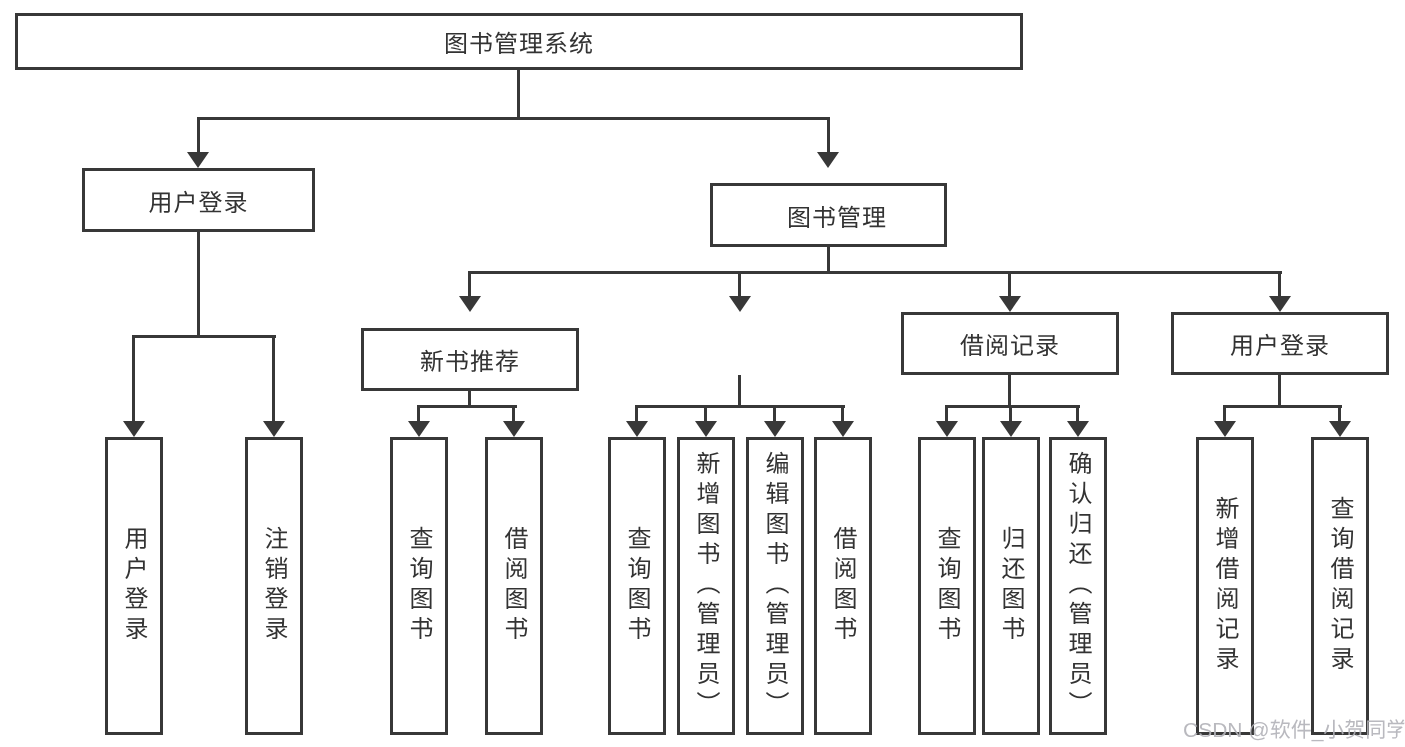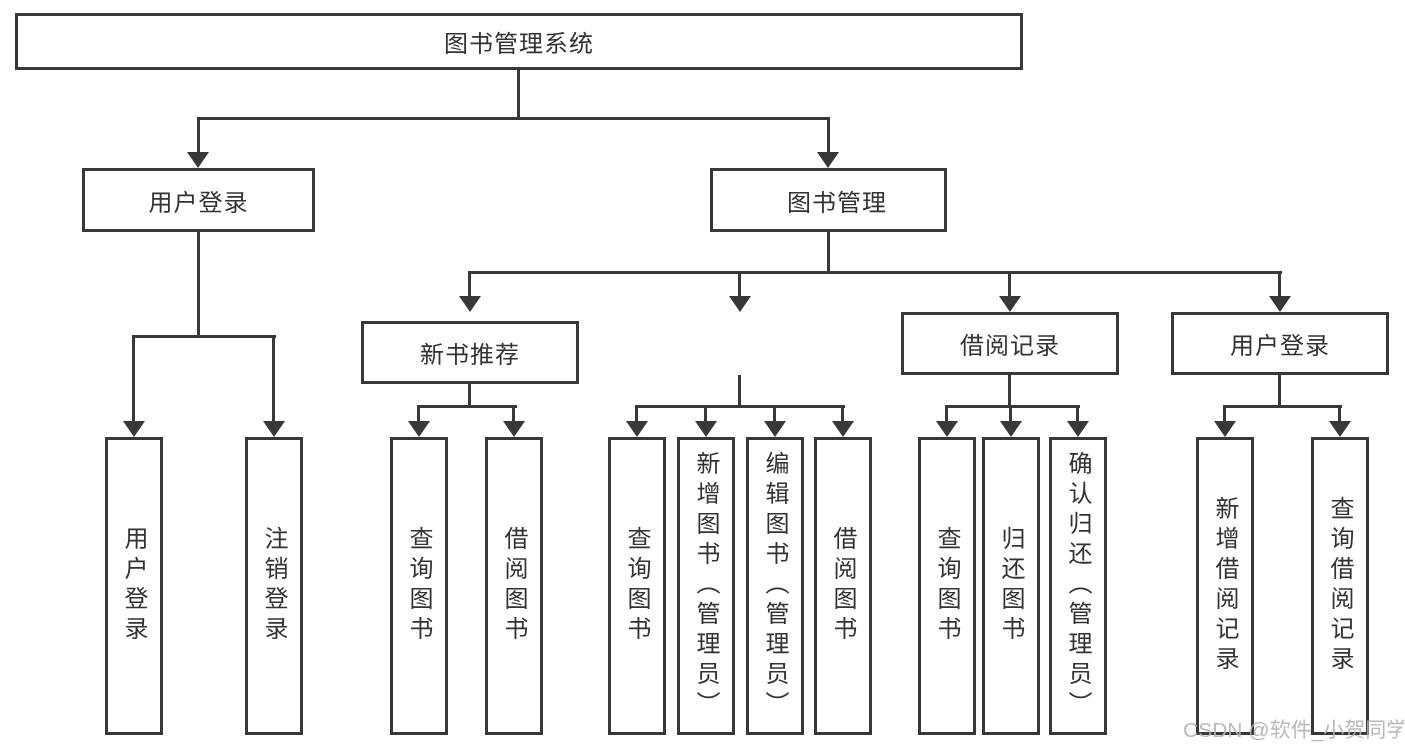--- a/index.html
+++ b/index.html
@@ -71,25 +71,25 @@
 <div id="canvas">
 
   <div class="box" style="left:15px;top:13px;width:1008px;height:57px;">
     <span>图书管理系统</span>
   </div>
 
   <div class="box" style="left:82px;top:168px;width:233px;height:64px;">
     <span>用户登录</span>
   </div>
 
-  <div class="box" style="left:710px;top:168px;width:237px;height:64px;padding-left:17px;">
+  <div class="box" style="left:710px;top:183px;width:237px;height:64px;padding-left:17px;">
     <span>图书管理</span>
   </div>
 
-  <div class="box" style="left:361px;top:321px;width:218px;height:63px;">
+  <div class="box" style="left:361px;top:328px;width:218px;height:63px;">
     <span>新书推荐</span>
   </div>
 
 
   <div class="box" style="left:901px;top:312px;width:218px;height:63px;">
     <span>借阅记录</span>
   </div>
 
   <div class="box" style="left:1171px;top:312px;width:218px;height:63px;">
     <span>用户登录</span>

